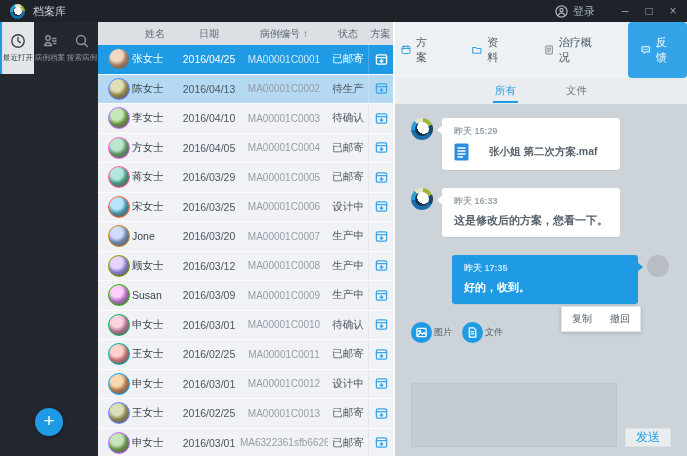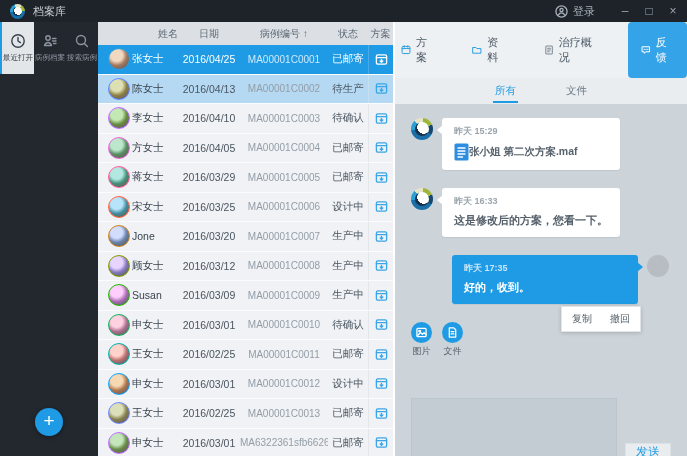--- a/index.html
+++ b/index.html
@@ -74,29 +74,29 @@
   .chat-avatar.gray { background:#b7bdc3; }
   .chat-avatar.gray::after { display:none; }
   .bubble { background:#fff; border-radius:3px; padding:7px 12px 9px; min-width:178px; position:relative; box-shadow:0 1px 1px rgba(0,0,0,.06);font-weight:bold; }
   .bubble::before { content:""; position:absolute; top:7px; left:-5px; border:5px solid transparent; border-left:none; border-right:6px solid #fff; }
   .msg.right .bubble { background:var(--accent,#1e9be4); color:#fff; min-width:186px; }
   .msg.right .bubble::before { left:auto; right:-5px; border-right:none; border-left:6px solid var(--accent,#1e9be4); }
   .msg-time { font-size:9px; color:#9aa5ad; margin-bottom:5px; }
   .msg.right .msg-time { color:#c8e6fa; }
   .msg-text { font-size:11px; color:#55606a; }
   .msg.right .msg-text { color:#fff; }
-  .file-row { display:flex; align-items:center; gap:0; margin-top:2px;text-align:center; }
+  .file-row { display:flex; align-items:center; gap:20px; margin-top:2px;text-align:center; }
   .file-name { font-size:10.5px; color:#55606a; }
   .ctx-menu { position:absolute; top:calc(100% + 2px); right:28px; background:#fff; border:1px solid #e2e5e8; box-shadow:0 1px 4px rgba(0,0,0,.18); display:flex; padding:5px 10px; gap:18px; }
   .ctx-item { font-size:10px; color:#55606a; cursor:pointer; }
 
   
   .composer { margin-top:auto; }
   .attach-row { display:flex; gap:10px; margin-bottom:8px; }
-  .attach-btn { display:flex; flex-direction:column; align-items:center; gap:2px; cursor:pointer;justify-content:flex-end; }
+  .attach-btn { display:flex; flex-direction:row; align-items:center; gap:2px; cursor:pointer;justify-content:flex-end; }
   .attach-circle { width:21px; height:21px; border-radius:50%; background:var(--accent,#1e9be4); display:flex; align-items:center; justify-content:center; }
   .attach-label { font-size:9px; color:#55606a; }
   .input-row { display:flex; align-items:flex-end;margin-top:40px; }
   .msg-input { flex:1; background:#c3ccd3; border:1px solid #bcc6cd; height:64px; resize:none; outline:none; font-family:inherit; font-size:11px; color:#444; padding:6px 8px; }
   .send-btn { flex:0 0 46px; margin-left:8px; background:#e9edf0; border:1px solid #dde2e6; color:var(--accent,#1e9be4); font-size:12px; display:flex; align-items:center; justify-content:center; cursor:pointer; }
 
   svg { fill:none; stroke-width:1.4; stroke-linecap:round; stroke-linejoin:round; }
 </style>
 </head>
 <body>
@@ -147,21 +147,21 @@
             <path d="M10.4 10.4l3 3"></path>
         </svg>
         <span class="side-label">搜索病例</span>
       </div>
       <div class="plus-btn">+</div>
     </aside>
 
     <section class="table-panel">
       <div class="thead">
         <span></span>
-        <span style="text-align:right">姓名</span>
+        <span style="text-align:center">姓名</span>
         <span>日期</span>
         <span>病例编号 ↑</span>
         <span>状态</span>
         <span>方案</span>
       </div>
       <div class="tbody">
         <div class="trow selected">
           <div class="avatar-wrap">
               <div class="avatar" style="filter: hue-rotate(0deg) saturate(1);"></div>
             </div>

